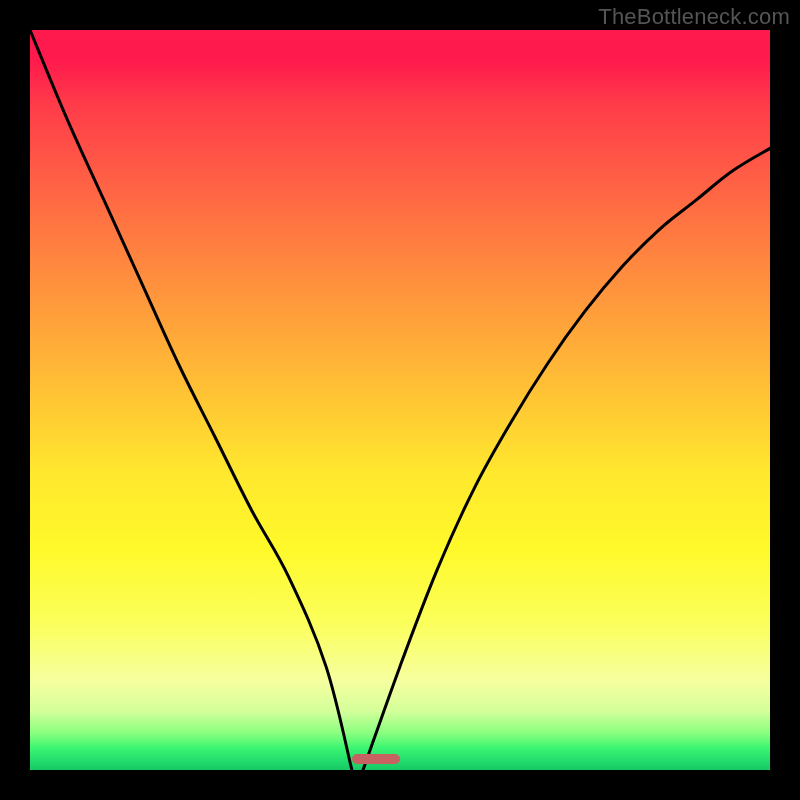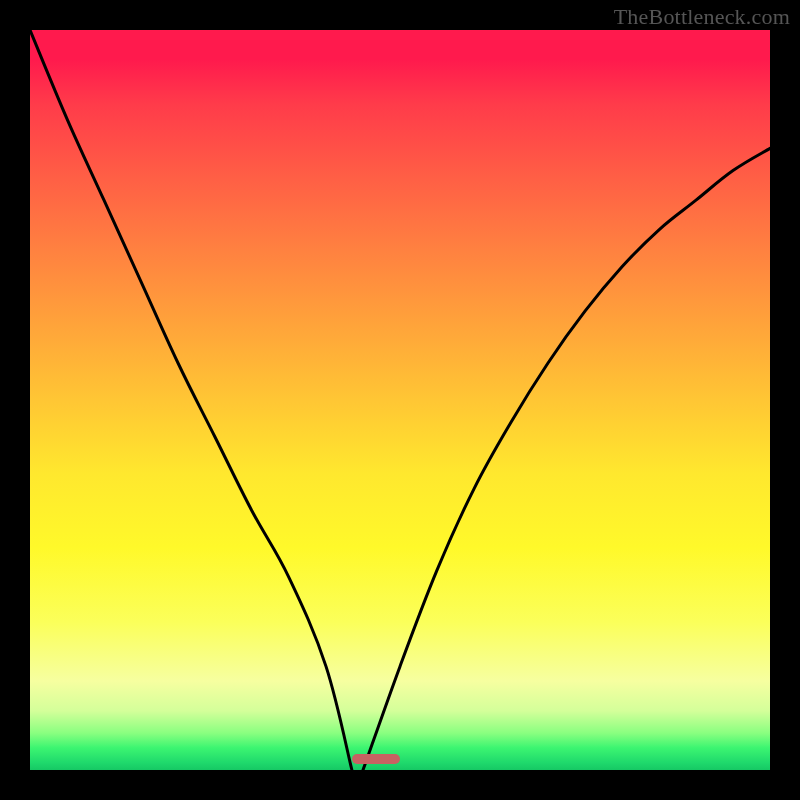--- a/index.html
+++ b/index.html
@@ -11,21 +11,20 @@
     overflow: hidden;
     font-family: Arial, Helvetica, sans-serif;
   }
   .frame {
     position: absolute;
     left: 0;
     top: 0;
     width: 800px;
     height: 800px;
     background: #000;
-    font-family: Liberation Serif, serif;
   }
   .plot-area {
     position: absolute;
     left: 30px;
     top: 30px;
     width: 740px;
     height: 740px;
     overflow: hidden;
   }
   .gradient {

